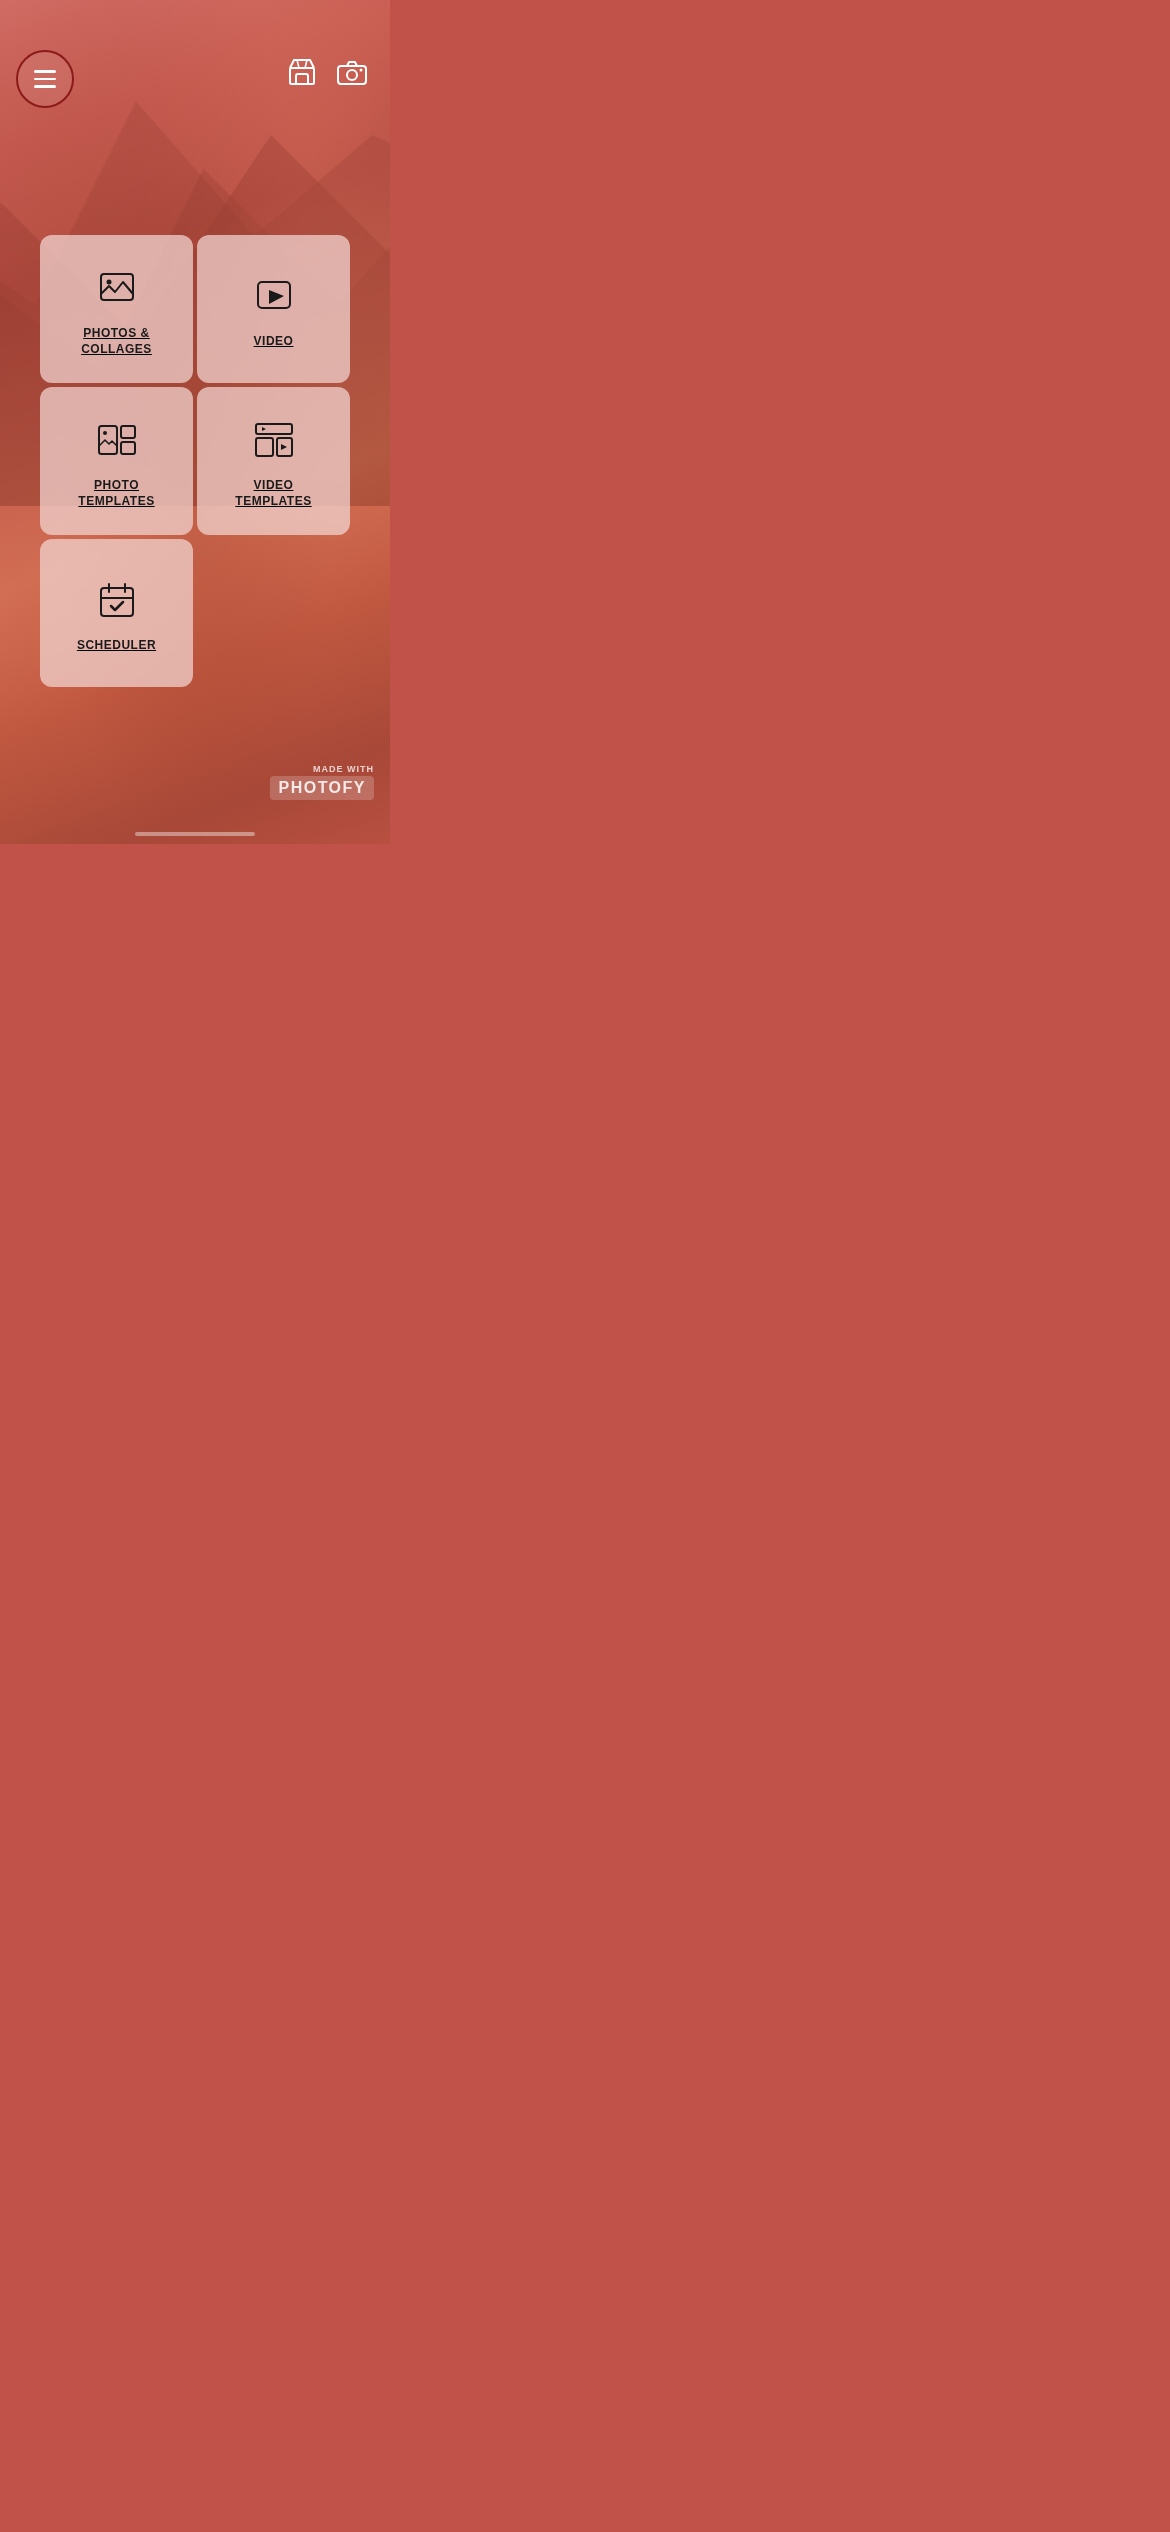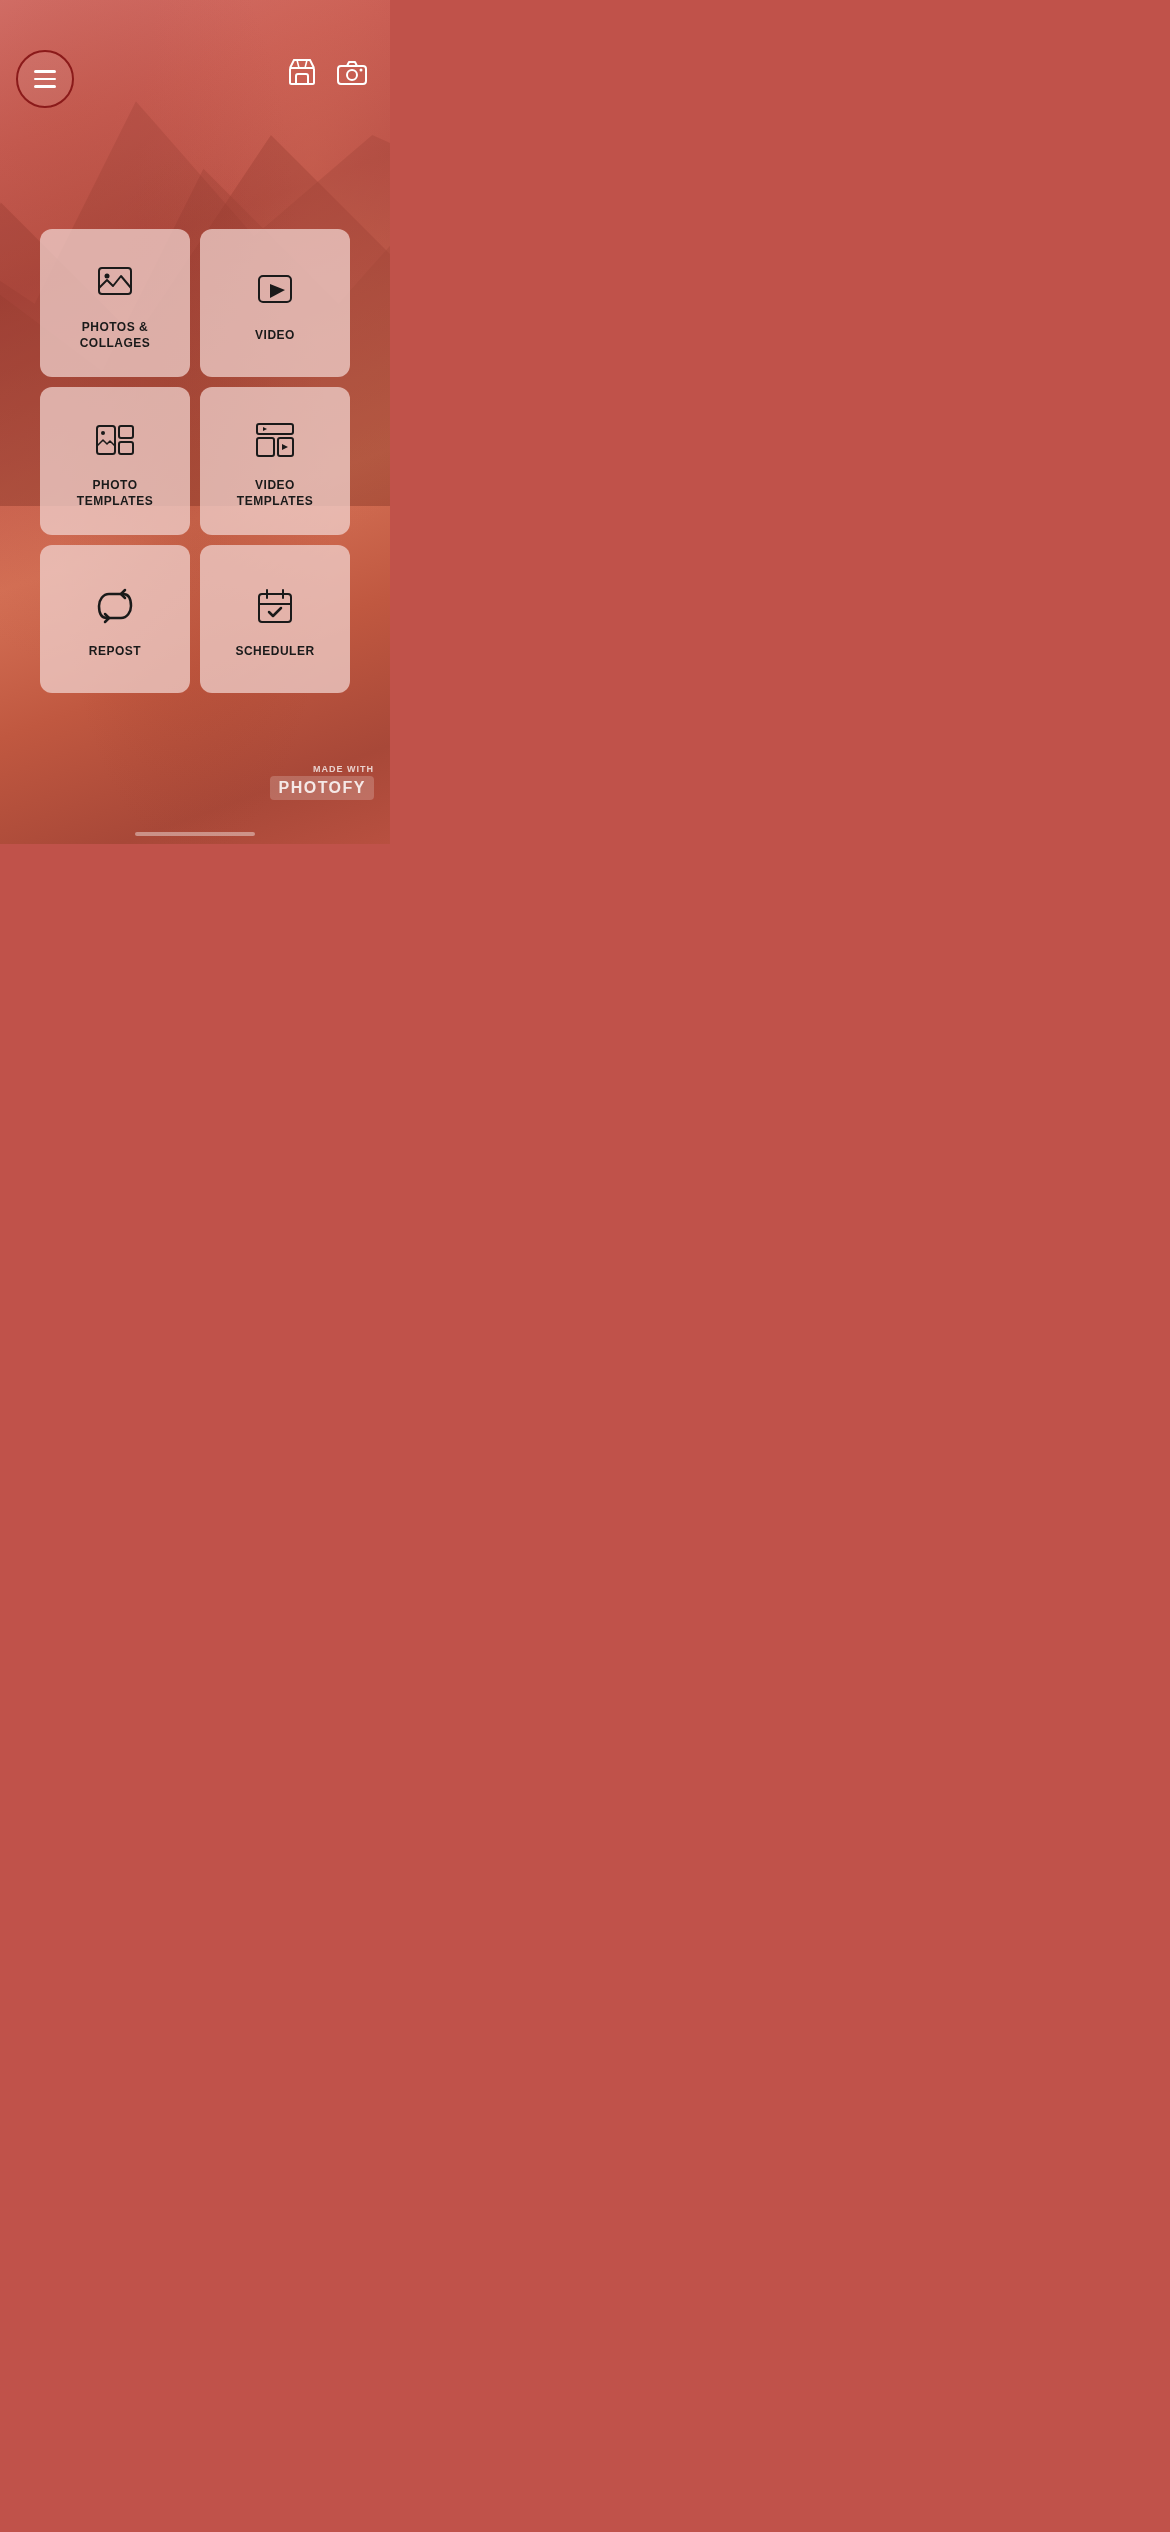--- a/index.html
+++ b/index.html
@@ -113,22 +113,23 @@
       display: flex;
       flex-direction: column;
       justify-content: center;
       align-items: center;
       padding: 20px 0 60px;
     }
 
     .grid {
       display: grid;
       grid-template-columns: 1fr 1fr;
-      gap: 10px;
+      gap: 4px;
       width: 310px;
+      text-decoration: underline;
     }
 
     .grid-item {
       background: rgba(240, 210, 205, 0.75);
       border-radius: 12px;
       display: flex;
       flex-direction: column;
       align-items: center;
       justify-content: center;
       padding: 28px 16px 24px;
@@ -283,31 +284,20 @@
             <rect x="4" y="6" width="36" height="10" rx="2" stroke="#1a1a1a" stroke-width="2" fill="none"></rect>
             <polygon points="10,9 10,13 14,11" fill="#1a1a1a"></polygon>
             <rect x="4" y="20" width="17" height="18" rx="2" stroke="#1a1a1a" stroke-width="2" fill="none"></rect>
             <rect x="25" y="20" width="15" height="18" rx="2" stroke="#1a1a1a" stroke-width="2" fill="none"></rect>
             <polygon points="29,26 29,32 35,29" fill="#1a1a1a"></polygon>
           </svg>
         </div>
         <div class="item-label">VIDEO<br>TEMPLATES</div>
       </div>
 
-      <div class="grid-item">
-        <div class="item-icon">
-          <svg width="44" height="44" viewBox="0 0 44 44" fill="none" xmlns="http://www.w3.org/2000/svg">
-            <path d="M30 10 C36 10 38 16 38 22 C38 28 34 34 28 34 L16 34" stroke="#1a1a1a" stroke-width="2.5" fill="none" stroke-linecap="round"></path>
-            <path d="M14 34 C8 34 6 28 6 22 C6 16 10 10 16 10 L28 10" stroke="#1a1a1a" stroke-width="2.5" fill="none" stroke-linecap="round"></path>
-            <polyline points="12,30 16,34 12,38" stroke="#1a1a1a" stroke-width="2.5" fill="none" stroke-linecap="round" stroke-linejoin="round"></polyline>
-            <polyline points="32,6 28,10 32,14" stroke="#1a1a1a" stroke-width="2.5" fill="none" stroke-linecap="round" stroke-linejoin="round"></polyline>
-          </svg>
-        </div>
-        <div class="item-label">REPOST</div>
-      </div>
 
       <div class="grid-item">
         <div class="item-icon">
           <svg width="44" height="44" viewBox="0 0 44 44" fill="none" xmlns="http://www.w3.org/2000/svg">
             <rect x="6" y="10" width="32" height="28" rx="3" stroke="#1a1a1a" stroke-width="2" fill="none"></rect>
             <line x1="14" y1="6" x2="14" y2="14" stroke="#1a1a1a" stroke-width="2" stroke-linecap="round"></line>
             <line x1="30" y1="6" x2="30" y2="14" stroke="#1a1a1a" stroke-width="2" stroke-linecap="round"></line>
             <line x1="6" y1="20" x2="38" y2="20" stroke="#1a1a1a" stroke-width="2"></line>
             <polyline points="16,28 20,32 28,24" stroke="#1a1a1a" stroke-width="2.5" fill="none" stroke-linecap="round" stroke-linejoin="round"></polyline>
           </svg>

